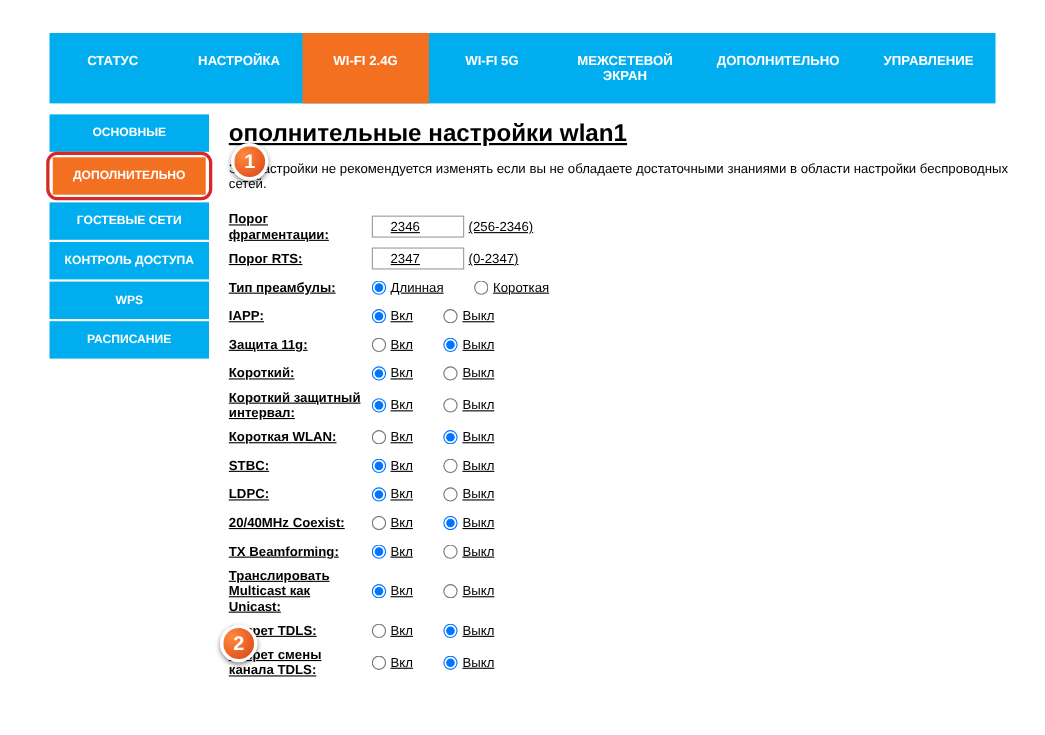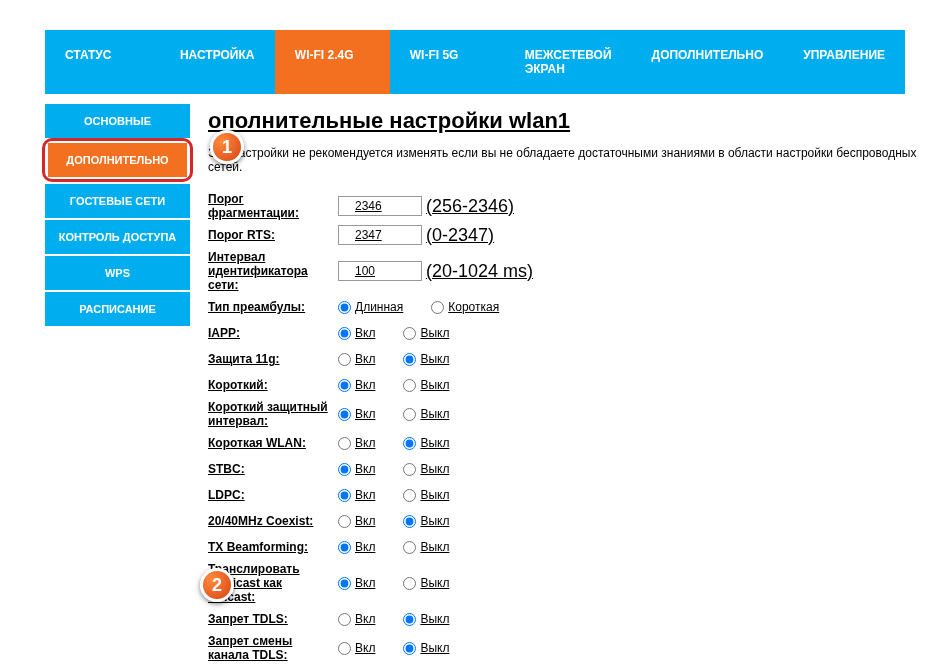--- a/index.html
+++ b/index.html
@@ -1,32 +1,32 @@
 <!DOCTYPE html>
 <html><head>
 <meta charset="utf-8">
 <style>
 * { box-sizing: border-box; margin: 0; padding: 0; }
 body { font-family: Arial, sans-serif; font-size: 13px; background: #fff; color: #000; }
 .container { width: 950px; margin: 0 auto; position: relative; }
 .topnav { display: flex; background: #00aeef; margin: 30px 0 10px 45px; width: 860px; }
-.topnav .tab { color: #fff; font-weight: bold; font-size: 12px; padding: 18px 20px; text-align: left; cursor: pointer; flex: 1; }
+.topnav .tab { color: #fff; font-weight: bold; font-size: 12px; padding: 18px 20px; text-align: center; cursor: pointer; flex: 1; }
 .topnav .tab.active { background: #f37021; }
 .content { display: flex; margin-left: 45px; }
 .sidebar { width: 145px; }
 .side-item { background: #00aeef; color: #fff; font-weight: bold; font-size: 11px; text-align: center; padding: 11px 4px; margin-bottom: 2px; cursor: pointer; }
 .side-item.active { background: #f37021; }
 .side-highlight { border: 3px solid #d62828; border-radius: 10px; margin: -2px -3px 2px -3px; padding: 2px 3px 0px 3px; }
 .main { flex: 1; padding: 0 0 0 18px; position: relative; }
 h1 { font-size: 22px; font-weight: bold; margin: 4px 0 12px 0; text-decoration: underline; }
 .desc { font-size: 12px; margin-bottom: 18px; }
 .form-row { display: flex; align-items: center; margin-bottom: 4px; min-height: 22px; text-decoration: underline; }
 .form-label { width: 130px; font-weight: bold; font-size: 12px; padding-right: 6px; }
 .form-input { width: 84px; padding: 2px 16px; font-size: 12px; border: 1px solid #999; }
-.hint { font-size: 18px; margin-left: 4px; }
+.hint { font-size: 12px; margin-left: 4px; }
 .radio-group { display: flex; gap: 18px; }
 .radio-opt { display: inline-flex; align-items: center; margin-right: 10px; font-size: 12px; }
 .radio-opt input { margin-right: 4px; }
 .badge { position: absolute; width: 34px; height: 34px; border-radius: 50%; background: radial-gradient(circle at 30% 30%, #ff8a3d, #d84315); border: 3px solid #fff; box-shadow: 0 2px 5px rgba(0,0,0,0.5); color: #fff; font-weight: bold; font-size: 18px; display: flex; align-items: center; justify-content: center; z-index: 10; }
 .badge1 { left: 210px; top: 100px; }
 .badge2 { left: 200px; top: 538px; }
 </style>
 </head>
 <body>
 
@@ -62,25 +62,20 @@
 
       <div class="form-row">
         <div class="form-label">Порог фрагментации:</div>
         <input class="form-input" value="2346" style="">
         <span class="hint">(256-2346)</span>
       </div>
       <div class="form-row">
         <div class="form-label">Порог RTS:</div>
         <input class="form-input" value="2347" style="">
         <span class="hint">(0-2347)</span>
-      </div>
-      <div class="form-row">
-        <div class="form-label">Интервал идентификатора сети:</div>
-        <input class="form-input" value="100" style="">
-        <span class="hint">(20-1024 ms)</span>
       </div>
 
       <div id="radio-rows">
           <div class="form-row">
             <div class="form-label">Тип преамбулы:</div>
             <div class="radio-group">
               <label class="radio-opt"><input type="radio" name="preamble" checked="" style="">Длинная</label>
               <label class="radio-opt"><input type="radio" name="preamble" style="">Короткая</label>
             </div>
           </div>

